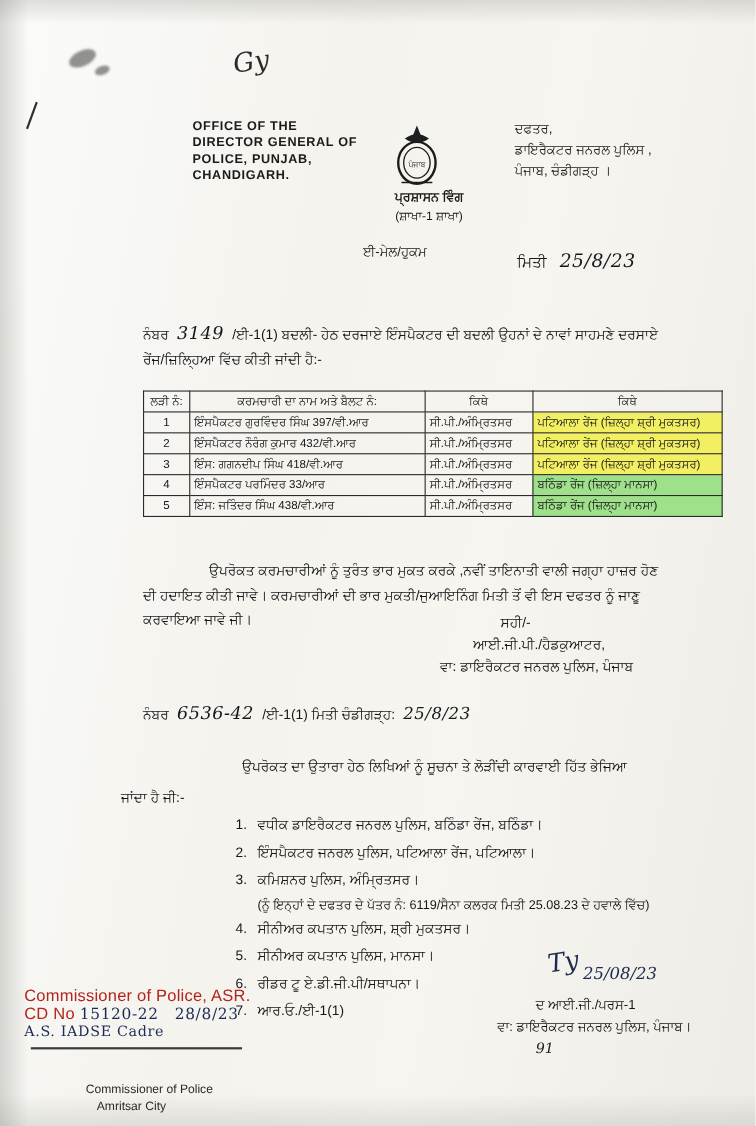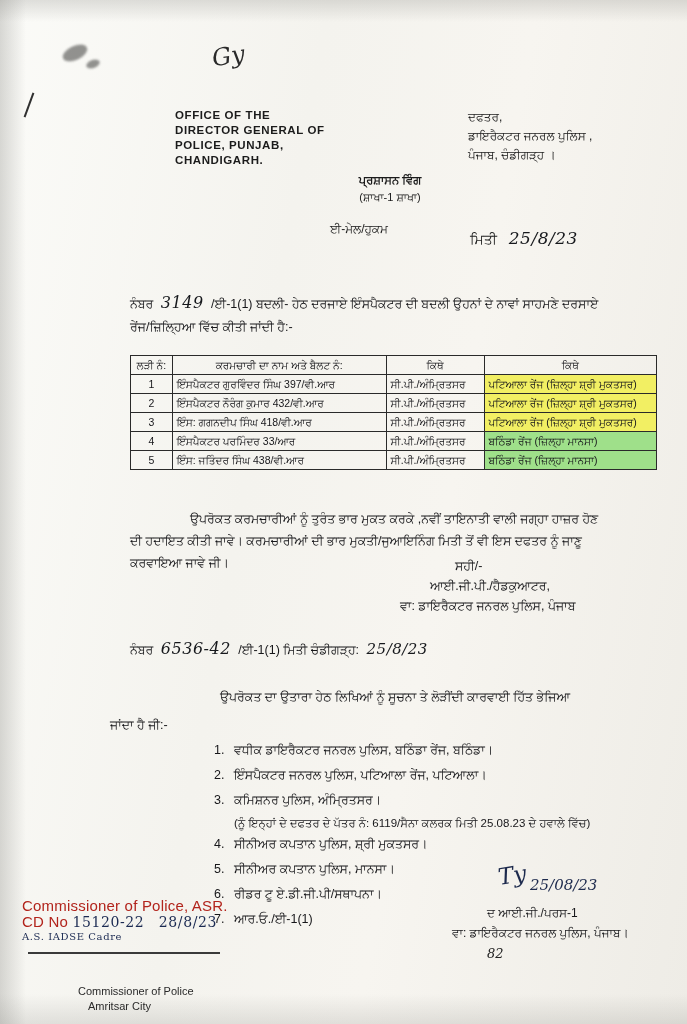--- a/index.html
+++ b/index.html
@@ -304,20 +304,30 @@
 
   <div id="top-doodle">Gy</div>
 
   <div class="office-block">
     <div>OFFICE OF THE</div>
     <div>DIRECTOR GENERAL OF</div>
     <div>POLICE, PUNJAB,</div>
     <div>CHANDIGARH.</div>
   </div>
 
+  <div class="emblem">
+    <svg width="48" height="62" viewBox="0 0 48 62">
+      <ellipse cx="24" cy="40" rx="17" ry="19" fill="none" stroke="#1d1d1d" stroke-width="2.2"></ellipse>
+      <ellipse cx="24" cy="40" rx="12" ry="14" fill="none" stroke="#1d1d1d" stroke-width="1.2"></ellipse>
+      <path d="M24 6 L28 16 L20 16 Z" fill="#1d1d1d"></path>
+      <path d="M13 18 Q24 10 35 18 Q24 26 13 18 Z" fill="#1d1d1d"></path>
+      <text x="24" y="44" font-size="7" fill="#1d1d1d" text-anchor="middle" font-family="DejaVu Sans, sans-serif">ਪੰਜਾਬ</text>
+      <line x1="10" y1="58" x2="38" y2="58" stroke="#1d1d1d" stroke-width="1.4"></line>
+    </svg>
+  </div>
 
   <div class="right-address">
     <div>ਦਫਤਰ,</div>
     <div>ਡਾਇਰੈਕਟਰ ਜਨਰਲ ਪੁਲਿਸ ,</div>
     <div>ਪੰਜਾਬ, ਚੰਡੀਗੜ੍ਹ ।</div>
   </div>
 
   <div class="wing-block">
     <div>ਪ੍ਰਸ਼ਾਸਨ ਵਿੰਗ</div>
     <div class="sub">(ਸ਼ਾਖਾ-1 ਸ਼ਾਖਾ)</div>
@@ -420,30 +430,30 @@
     </li>
     <li>
       <span>ਆਰ.ਓ./ਈ-1(1)</span>
     </li>
   </ol>
 
   <div id="sig-scribble">Ty</div>
   <div id="sig-date">25/08/23</div>
   <div id="sig-title1">ਦ ਆਈ.ਜੀ./ਪਰਸ-1</div>
   <div id="sig-title2">ਵਾ: ਡਾਇਰੈਕਟਰ ਜਨਰਲ ਪੁਲਿਸ, ਪੰਜਾਬ।</div>
-  <div id="sig-initial">82</div>
+  <div id="sig-initial">91</div>
 
   <div id="stamp-block">
     <div class="stamp-red">Commissioner of Police, ASR.</div>
     <div>
       <span class="stamp-red">CD No</span>
       <span class="stamp-hand">15120-22</span>
       <span class="stamp-hand" style="margin-left:10px;">28/8/23</span>
     </div>
-    <div class="stamp-hand" style="font-size:10px;">A.S. IADSE Cadre</div>
+    <div class="stamp-hand" style="font-size:13px;">A.S. IADSE Cadre</div>
   </div>
   <div id="stamp-rule"></div>
 
   <div id="bottom-stamp">
     <div>Commissioner of Police</div>
     <div style="padding-left:10px;">Amritsar City</div>
   </div>
 
 </div>
 

